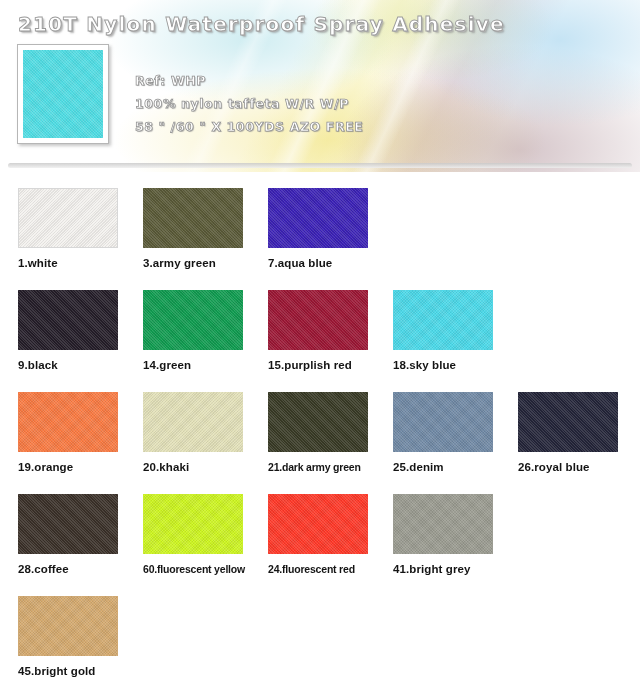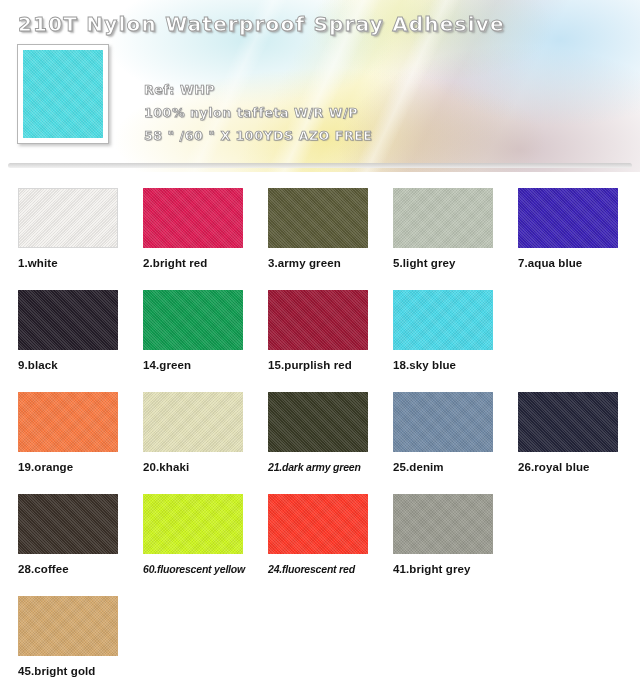--- a/index.html
+++ b/index.html
@@ -90,21 +90,21 @@
     background-color: #4ddbe2;
     background-image:
       repeating-linear-gradient(45deg, rgba(255,255,255,0.16) 0 1px, rgba(0,0,0,0) 1px 2px),
       repeating-linear-gradient(-45deg, rgba(0,0,0,0.05) 0 1px, rgba(0,0,0,0) 1px 2px);
   }
 
   #spec-list {
     position: absolute;
     left: 128px;
     top: 62px;
-    margin: 16px;
+    margin: 7px;
     padding: 0;
     list-style: none;
   }
   #spec-list li {
     font-family: "DejaVu Sans", sans-serif;
     font-size: 12.5px;
     font-weight: bold;
     letter-spacing: 0.6px;
     color: #ffffff;
     -webkit-text-stroke: 0.75px #8f8f8f;
@@ -146,21 +146,20 @@
     font-family: "Liberation Sans", sans-serif;
     font-size: 11.5px;
     font-weight: bold;
     color: #141414;
     white-space: nowrap;
     letter-spacing: 0.1px;
   }
   .swatch-label.tight {
     font-size: 10.5px;
     letter-spacing: -0.2px;
-    font-style: italic;
   }
 </style>
 </head>
 <body>
 
 <div id="banner">
   <div class="banner-wash"></div>
   <div class="banner-streaks"></div>
 
   <div id="banner-title">210T Nylon Waterproof Spray Adhesive</div>
@@ -178,32 +177,24 @@
   <div class="banner-baseline"></div>
 </div>
 
 <div id="swatch-grid">
     <div class="swatch-row">
       <div class="swatch-cell">
         <div class="swatch-chip has-border" style="background-color: rgb(244, 242, 239);"></div>
         <div class="swatch-label">1.white</div>
       </div>
       <div class="swatch-cell">
-        <div class="swatch-chip" style="background-color: rgb(221, 27, 84);"></div>
-        <div class="swatch-label">2.bright red</div>
-      </div>
-      <div class="swatch-cell">
         <div class="swatch-chip" style="background-color: rgb(90, 90, 55);"></div>
         <div class="swatch-label">3.army green</div>
       </div>
       <div class="swatch-cell">
-        <div class="swatch-chip" style="background-color: rgb(188, 196, 181);"></div>
-        <div class="swatch-label">5.light grey</div>
-      </div>
-      <div class="swatch-cell">
         <div class="swatch-chip" style="background-color: rgb(59, 33, 182);"></div>
         <div class="swatch-label">7.aqua blue</div>
       </div>
     </div>
     <div class="swatch-row">
       <div class="swatch-cell">
         <div class="swatch-chip" style="background-color: rgb(36, 29, 40);"></div>
         <div class="swatch-label">9.black</div>
       </div>
       <div class="swatch-cell">

